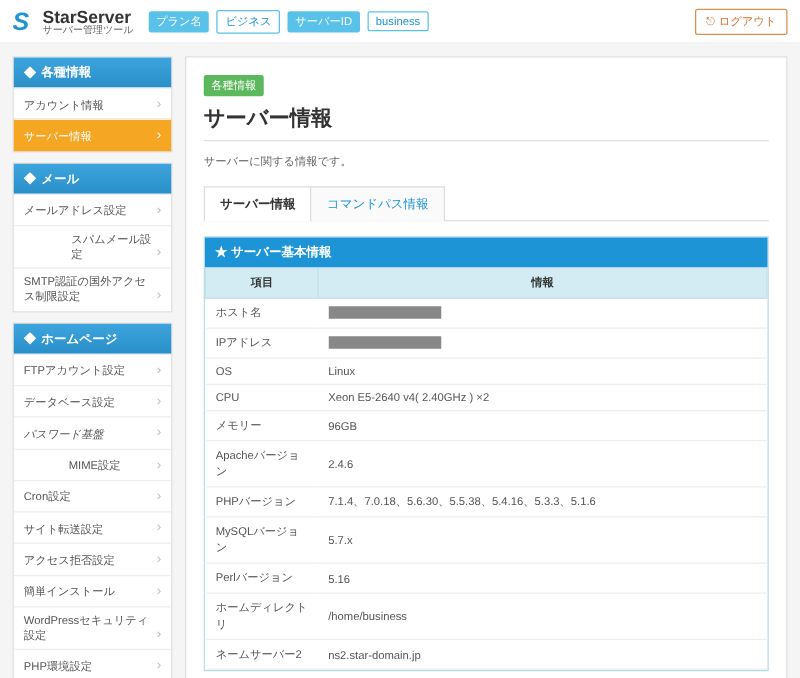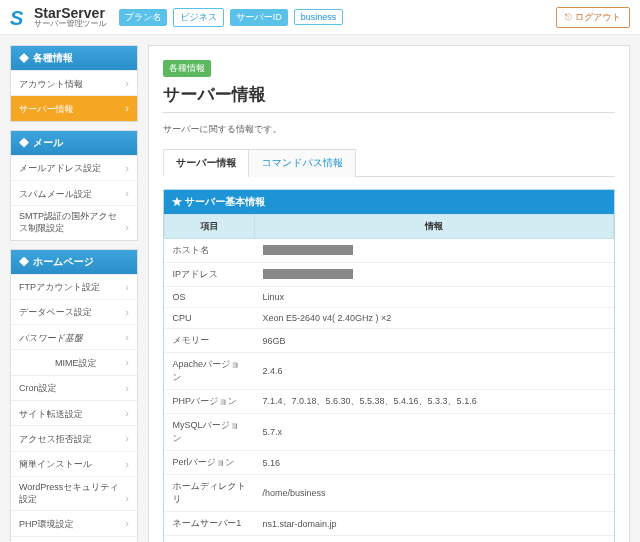--- a/index.html
+++ b/index.html
@@ -75,21 +75,21 @@
           <div class="side-item active">
             <span style="white-space: pre-line;">サーバー情報</span>
           </div>
         </div>
         <div class="side-section">
           <div class="side-header">メール</div>
           <div class="side-item">
             <span style="white-space: pre-line;">メールアドレス設定</span>
           </div>
           <div class="side-item">
-            <span style="white-space: pre-line;">スパムメール設定</span>
+            <span style="white-space: pre-line; margin-left: 38px;">スパムメール設定</span>
           </div>
           <div class="side-item">
             <span style="white-space: pre-line;">SMTP認証の国外アクセス制限設定</span>
           </div>
         </div>
         <div class="side-section">
           <div class="side-header">ホームページ</div>
           <div class="side-item">
             <span style="white-space: pre-line;">FTPアカウント設定</span>
           </div>
@@ -179,24 +179,20 @@
               </tr>
               <tr>
                 <td>Perlバージョン</td>
                 <td>5.16</td>
               </tr>
               <tr>
                 <td>ホームディレクトリ</td>
                 <td>/home/business</td>
               </tr>
               <tr>
-                <td>ネームサーバー1</td>
-                <td>ns1.star-domain.jp</td>
-              </tr>
-              <tr>
                 <td>ネームサーバー2</td>
                 <td>ns2.star-domain.jp</td>
               </tr>
             </tbody>
         </table>
       </div>
     </div>
   </div>
 </div>
 

